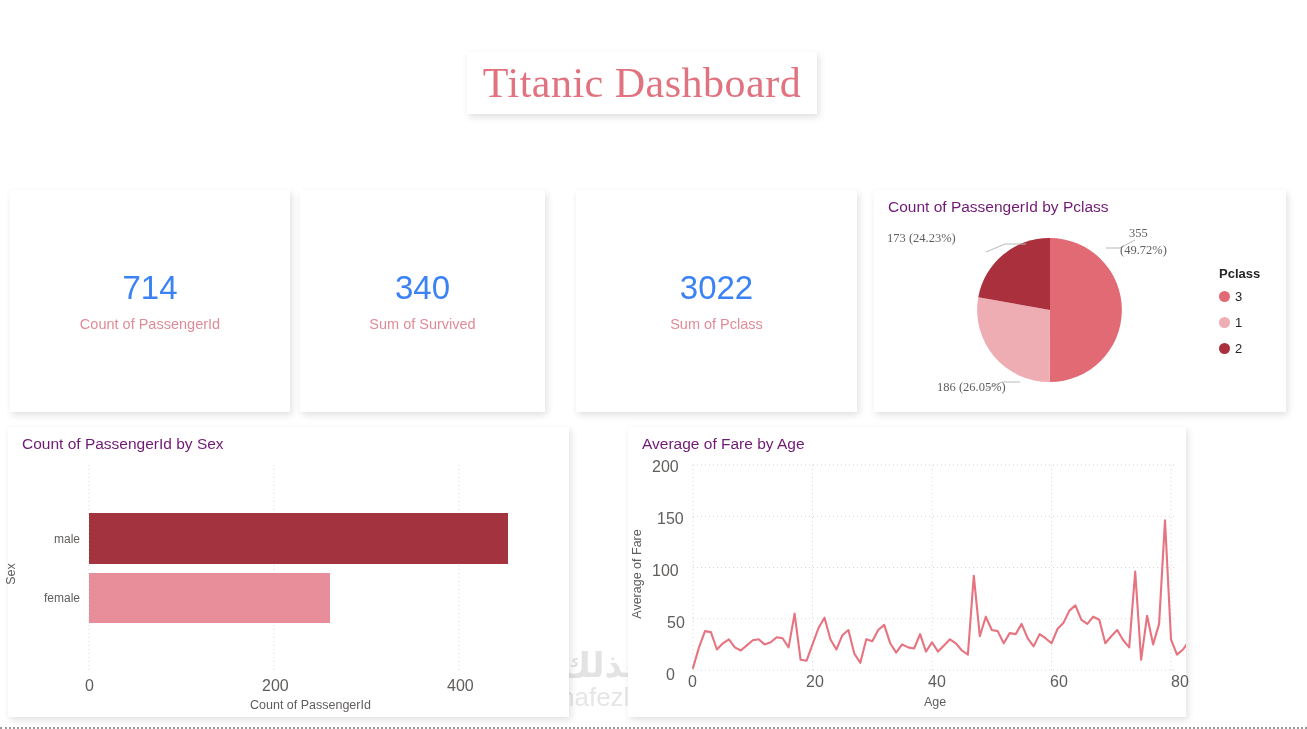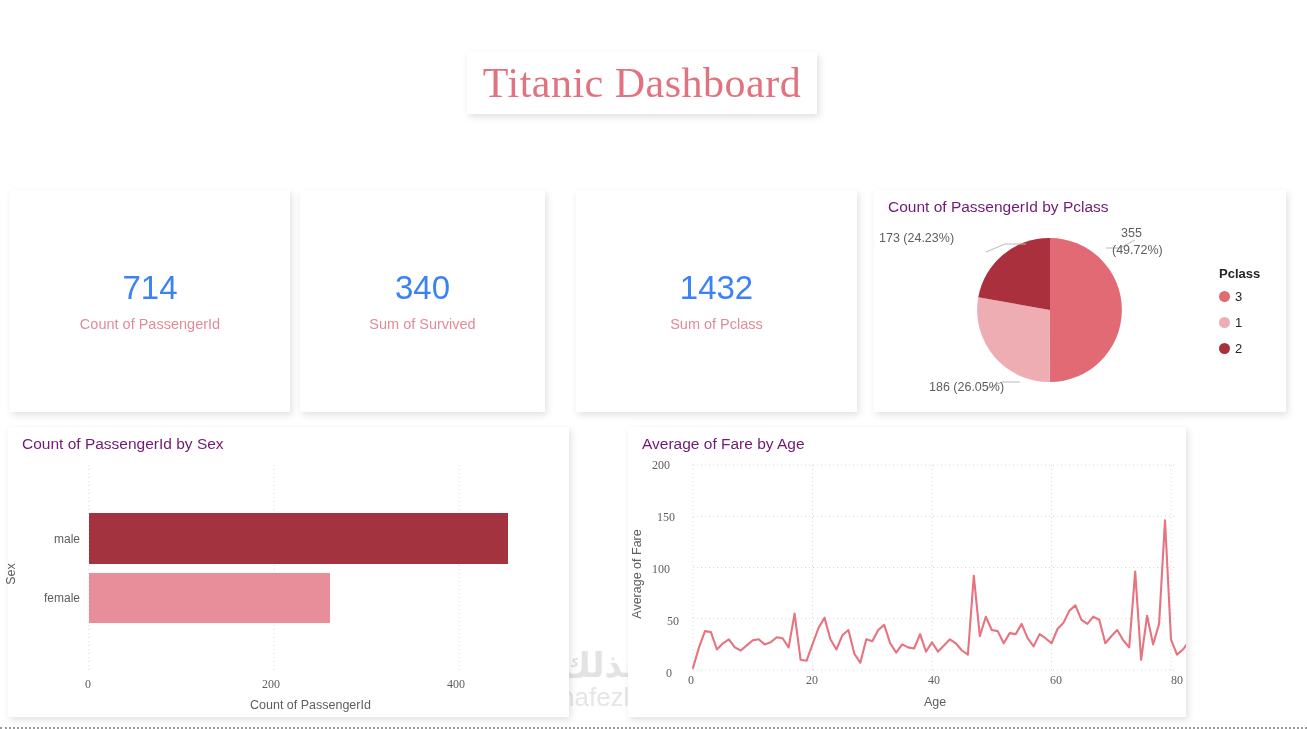--- a/index.html
+++ b/index.html
@@ -100,40 +100,41 @@
   
   .axis-label {
     position: absolute;
     font-size: 12.5px;
     color: #605e5c;
     font-family: "Liberation Sans", sans-serif;
     white-space: nowrap;
   }
   .tick-label {
     position: absolute;
+    font-size: 16px;
+    color: #605e5c;
+    font-family: Liberation Sans, sans-serif;
+    white-space: nowrap;
+  }
+  .cat-label {
+    position: absolute;
     font-size: 12px;
     color: #605e5c;
+    font-family: "Liberation Sans", sans-serif;
+    white-space: nowrap;
+    text-align: right;
+  }
+  .pie-callout {
+    position: absolute;
+    font-size: 12.5px;
+    color: #605e5c;
     font-family: Liberation Serif, serif;
     white-space: nowrap;
-  }
-  .cat-label {
-    position: absolute;
-    font-size: 12px;
-    color: #605e5c;
-    font-family: "Liberation Sans", sans-serif;
-    white-space: nowrap;
-    text-align: right;
-  }
-  .pie-callout {
-    position: absolute;
-    font-size: 12.5px;
-    color: #605e5c;
-    font-family: Liberation Sans, sans-serif;
-    white-space: nowrap;
     line-height: 1.25;
+    margin-left: 8px;
   }
   .legend-title {
     position: absolute;
     font-size: 13px;
     font-weight: bold;
     color: #252423;
     font-family: "Liberation Sans", sans-serif;
   }
   .legend-row {
     position: absolute;
@@ -170,21 +171,21 @@
     <div class="kpi-value">714</div>
     <div class="kpi-label">Count of PassengerId</div>
   </div>
 
   <div class="card kpi" style="left:300px; top:190px; width:245px; height:222px;">
     <div class="kpi-value">340</div>
     <div class="kpi-label">Sum of Survived</div>
   </div>
 
   <div class="card kpi" style="left:576px; top:190px; width:281px; height:222px;">
-    <div class="kpi-value">1432</div>
+    <div class="kpi-value">3022</div>
     <div class="kpi-label">Sum of Pclass</div>
   </div>
 
   <div class="card" style="left:874px; top:190px; width:412px; height:222px;">
     <div class="card-title">Count of PassengerId by Pclass</div>
 
     <svg width="412" height="222" viewBox="0 0 412 222" style="position:absolute; left:0; top:0;">
 
       <path d="M176,120 L176,48 A72,72 0 0,1 175.75,192 Z" fill="#e26a74"></path>
 

